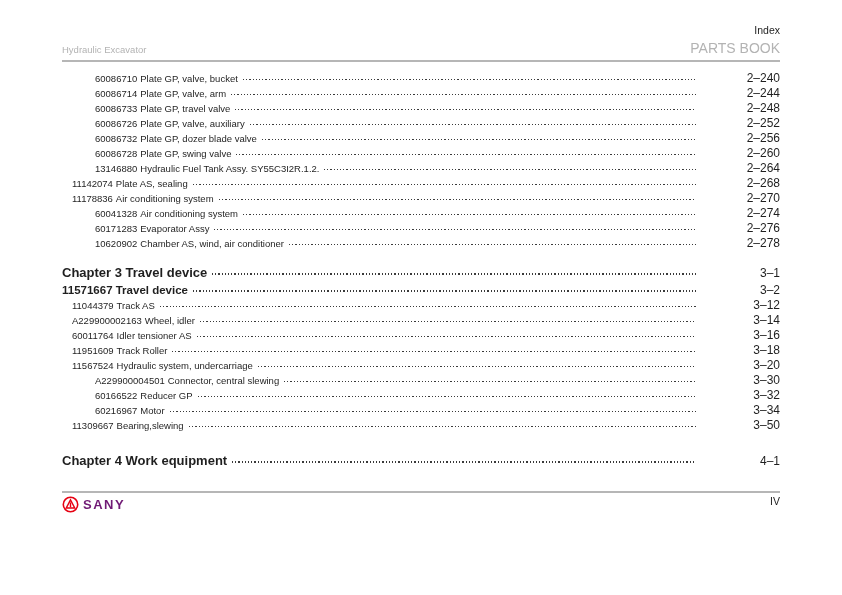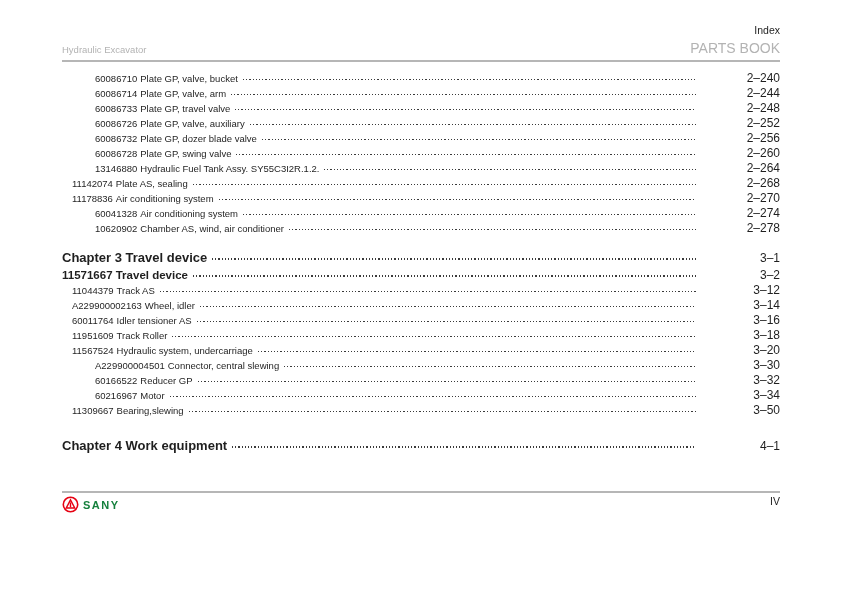--- a/index.html
+++ b/index.html
@@ -39,21 +39,21 @@
   .chapter { font-weight:bold; font-size:13px; line-height:18px; margin-top:13px; }
   .chapter .pagenum { font-weight:normal; }
   .subchapter { font-weight:bold; font-size:11.5px; line-height:16px; }
   .subchapter .pagenum { font-weight:normal; }
   .chapter-last { margin-top:19px; }
 
   
   .footer { position:absolute; left:62px; right:62px; top:487px; }
   .footer-bar { display:flex; justify-content:space-between; align-items:flex-start; }
   .brand { display:flex; align-items:center; gap:4px; margin-top:3px; }
-  .brand-name { font-size:11px; font-weight:bold; color:#15803d; letter-spacing:1.5px; }
+  .brand-name { font-size:13px; font-weight:bold; color:#701a75; letter-spacing:1.5px; }
   .folio { font-size:10.5px; color:#1f1f1f; margin-top:2px; }
 </style>
 </head>
 <body>
 
 <div class="page">
   <div class="content">
     <div class="hdr">
       <span class="hdr-left">Hydraulic Excavator</span>
       <div class="hdr-right">
@@ -106,20 +106,25 @@
         </div>
         <div class="row lvl1">
           <span class="label"><span class="code">11178836</span><span class="desc">Air conditioning system</span></span>
           <span class="leader"></span>
           <span class="pagenum">2–270</span>
         </div>
         <div class="row lvl2">
           <span class="label"><span class="code">60041328</span><span class="desc">Air conditioning system</span></span>
           <span class="leader"></span>
           <span class="pagenum">2–274</span>
+        </div>
+        <div class="row lvl2">
+          <span class="label"><span class="code">60171283</span><span class="desc">Evaporator Assy</span></span>
+          <span class="leader"></span>
+          <span class="pagenum">2–276</span>
         </div>
         <div class="row lvl2">
           <span class="label"><span class="code">10620902</span><span class="desc">Chamber AS, wind, air conditioner</span></span>
           <span class="leader"></span>
           <span class="pagenum">2–278</span>
         </div>
         <div class="row chapter">
           <span class="label">Chapter 3 Travel device</span>
           <span class="leader"></span>
           <span class="pagenum">3–1</span>

